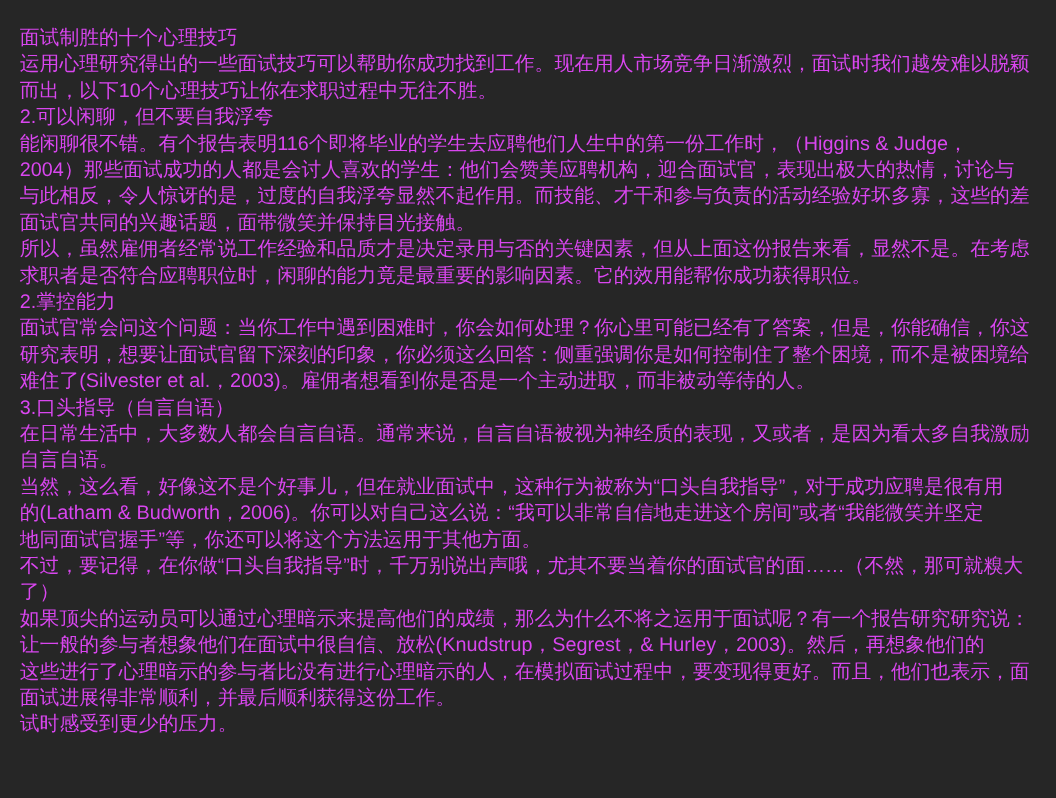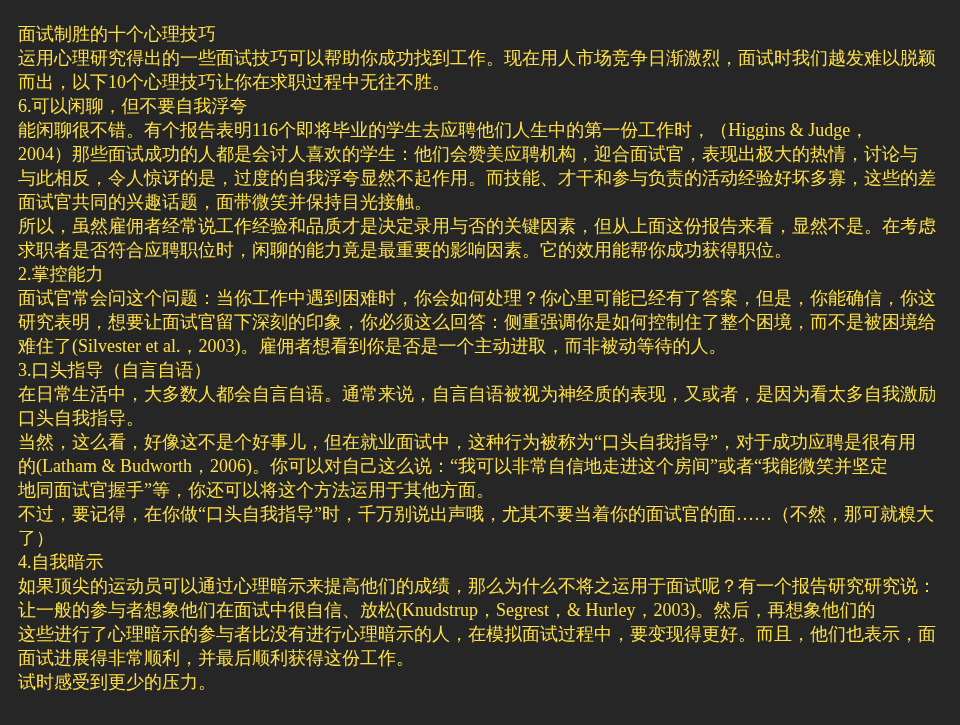--- a/index.html
+++ b/index.html
@@ -11,57 +11,56 @@
     height: 725px;
     overflow: hidden;
     background: #262626;
   }
   .doc {
     box-sizing: border-box;
     width: 960px;
     height: 725px;
     padding: 22px 8px 0 18px;
     overflow: hidden;
-    font-family: Liberation Serif, serif;
+    font-family: Liberation Sans, sans-serif;
     font-size: 18px;
     line-height: 24px;
-    color: #fde047;
+    color: #d946ef;
     border-radius: 24px;
   }
   .line {
     height: 24px;
     white-space: pre;
     overflow: hidden;
   }
 </style>
 </head>
 <body>
 
 <div class="doc">
   <div class="line">面试制胜的十个心理技巧</div>
   <div class="line">运用心理研究得出的一些面试技巧可以帮助你成功找到工作。现在用人市场竞争日渐激烈，面试时我们越发难以脱颖</div>
   <div class="line">而出，以下10个心理技巧让你在求职过程中无往不胜。</div>
-  <div class="line">6.可以闲聊，但不要自我浮夸</div>
+  <div class="line">2.可以闲聊，但不要自我浮夸</div>
   <div class="line">能闲聊很不错。有个报告表明116个即将毕业的学生去应聘他们人生中的第一份工作时，（Higgins &amp; Judge，</div>
   <div class="line">2004）那些面试成功的人都是会讨人喜欢的学生：他们会赞美应聘机构，迎合面试官，表现出极大的热情，讨论与</div>
   <div class="line">与此相反，令人惊讶的是，过度的自我浮夸显然不起作用。而技能、才干和参与负责的活动经验好坏多寡，这些的差</div>
   <div class="line">面试官共同的兴趣话题，面带微笑并保持目光接触。</div>
   <div class="line">所以，虽然雇佣者经常说工作经验和品质才是决定录用与否的关键因素，但从上面这份报告来看，显然不是。在考虑</div>
   <div class="line">求职者是否符合应聘职位时，闲聊的能力竟是最重要的影响因素。它的效用能帮你成功获得职位。</div>
   <div class="line">2.掌控能力</div>
   <div class="line">面试官常会问这个问题：当你工作中遇到困难时，你会如何处理？你心里可能已经有了答案，但是，你能确信，你这</div>
   <div class="line">研究表明，想要让面试官留下深刻的印象，你必须这么回答：侧重强调你是如何控制住了整个困境，而不是被困境给</div>
   <div class="line">难住了(Silvester et al.，2003)。雇佣者想看到你是否是一个主动进取，而非被动等待的人。</div>
   <div class="line">3.口头指导（自言自语）</div>
   <div class="line">在日常生活中，大多数人都会自言自语。通常来说，自言自语被视为神经质的表现，又或者，是因为看太多自我激励</div>
-  <div class="line">口头自我指导。</div>
+  <div class="line">自言自语。</div>
   <div class="line">当然，这么看，好像这不是个好事儿，但在就业面试中，这种行为被称为“口头自我指导”，对于成功应聘是很有用</div>
   <div class="line">的(Latham &amp; Budworth，2006)。你可以对自己这么说：“我可以非常自信地走进这个房间”或者“我能微笑并坚定</div>
   <div class="line">地同面试官握手”等，你还可以将这个方法运用于其他方面。</div>
   <div class="line">不过，要记得，在你做“口头自我指导”时，千万别说出声哦，尤其不要当着你的面试官的面……（不然，那可就糗大</div>
   <div class="line">了）</div>
-  <div class="line">4.自我暗示</div>
   <div class="line">如果顶尖的运动员可以通过心理暗示来提高他们的成绩，那么为什么不将之运用于面试呢？有一个报告研究研究说：</div>
   <div class="line">让一般的参与者想象他们在面试中很自信、放松(Knudstrup，Segrest，&amp; Hurley，2003)。然后，再想象他们的</div>
   <div class="line">这些进行了心理暗示的参与者比没有进行心理暗示的人，在模拟面试过程中，要变现得更好。而且，他们也表示，面</div>
   <div class="line">面试进展得非常顺利，并最后顺利获得这份工作。</div>
   <div class="line">试时感受到更少的压力。</div>
 </div>
 
 </body></html>

